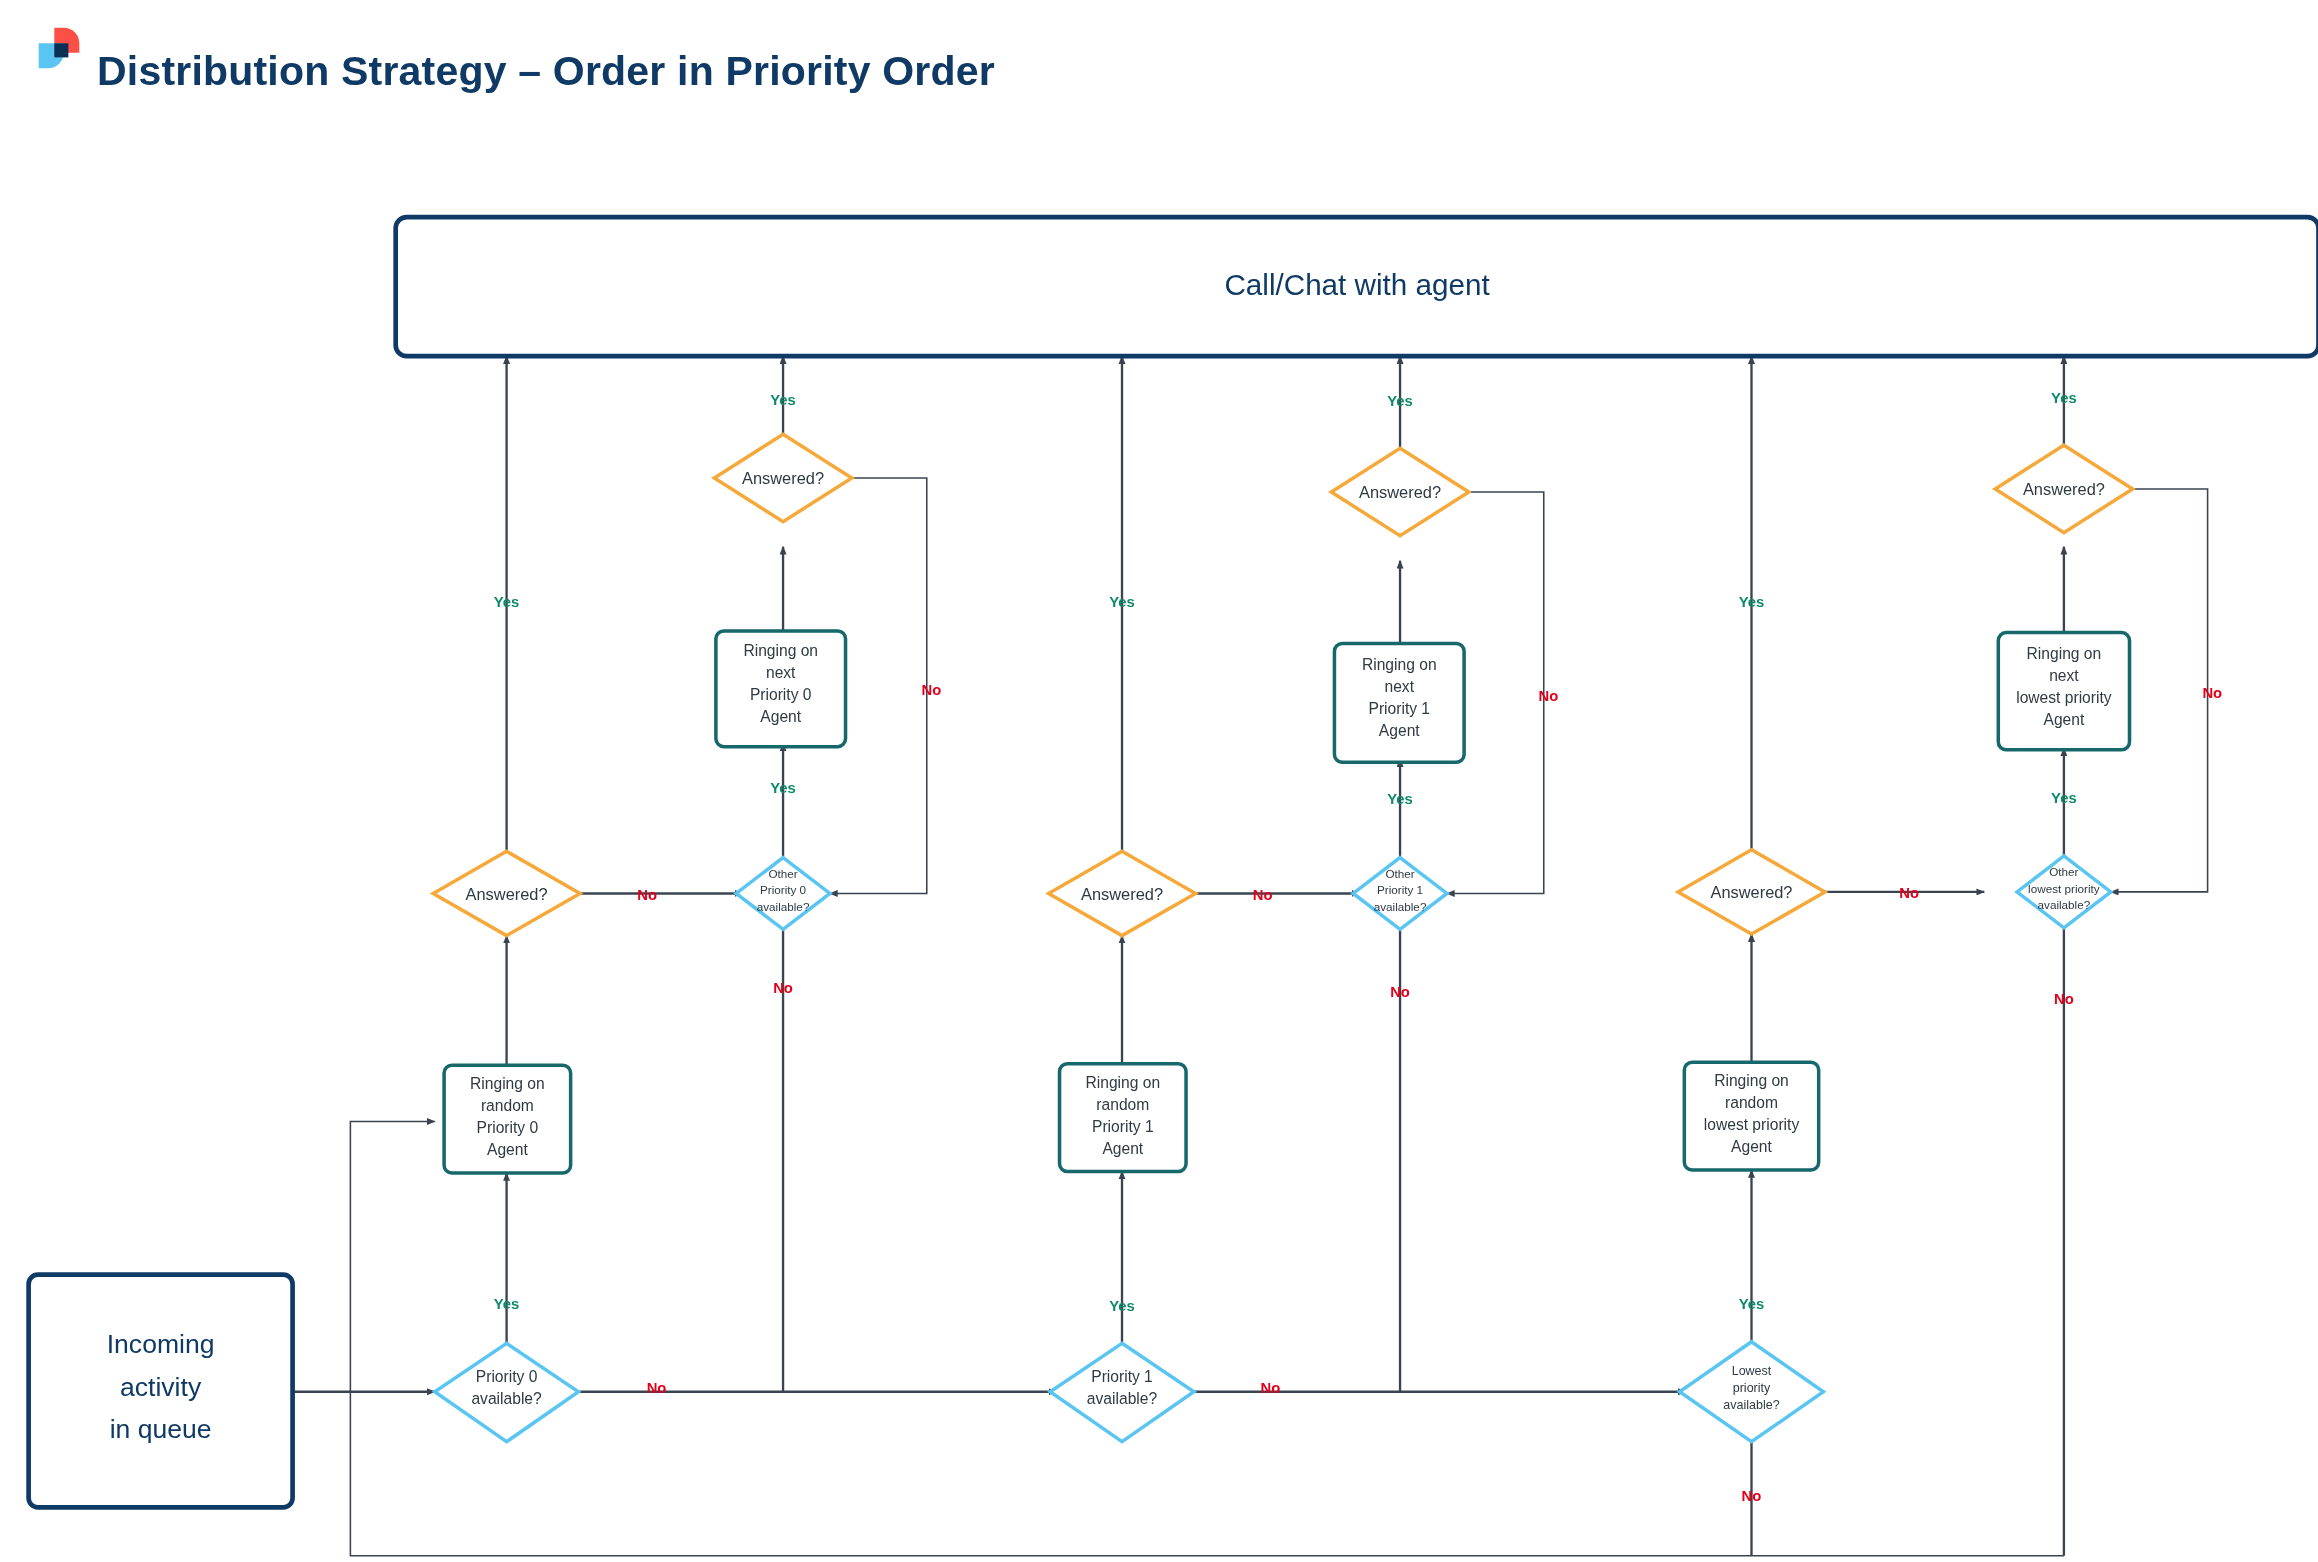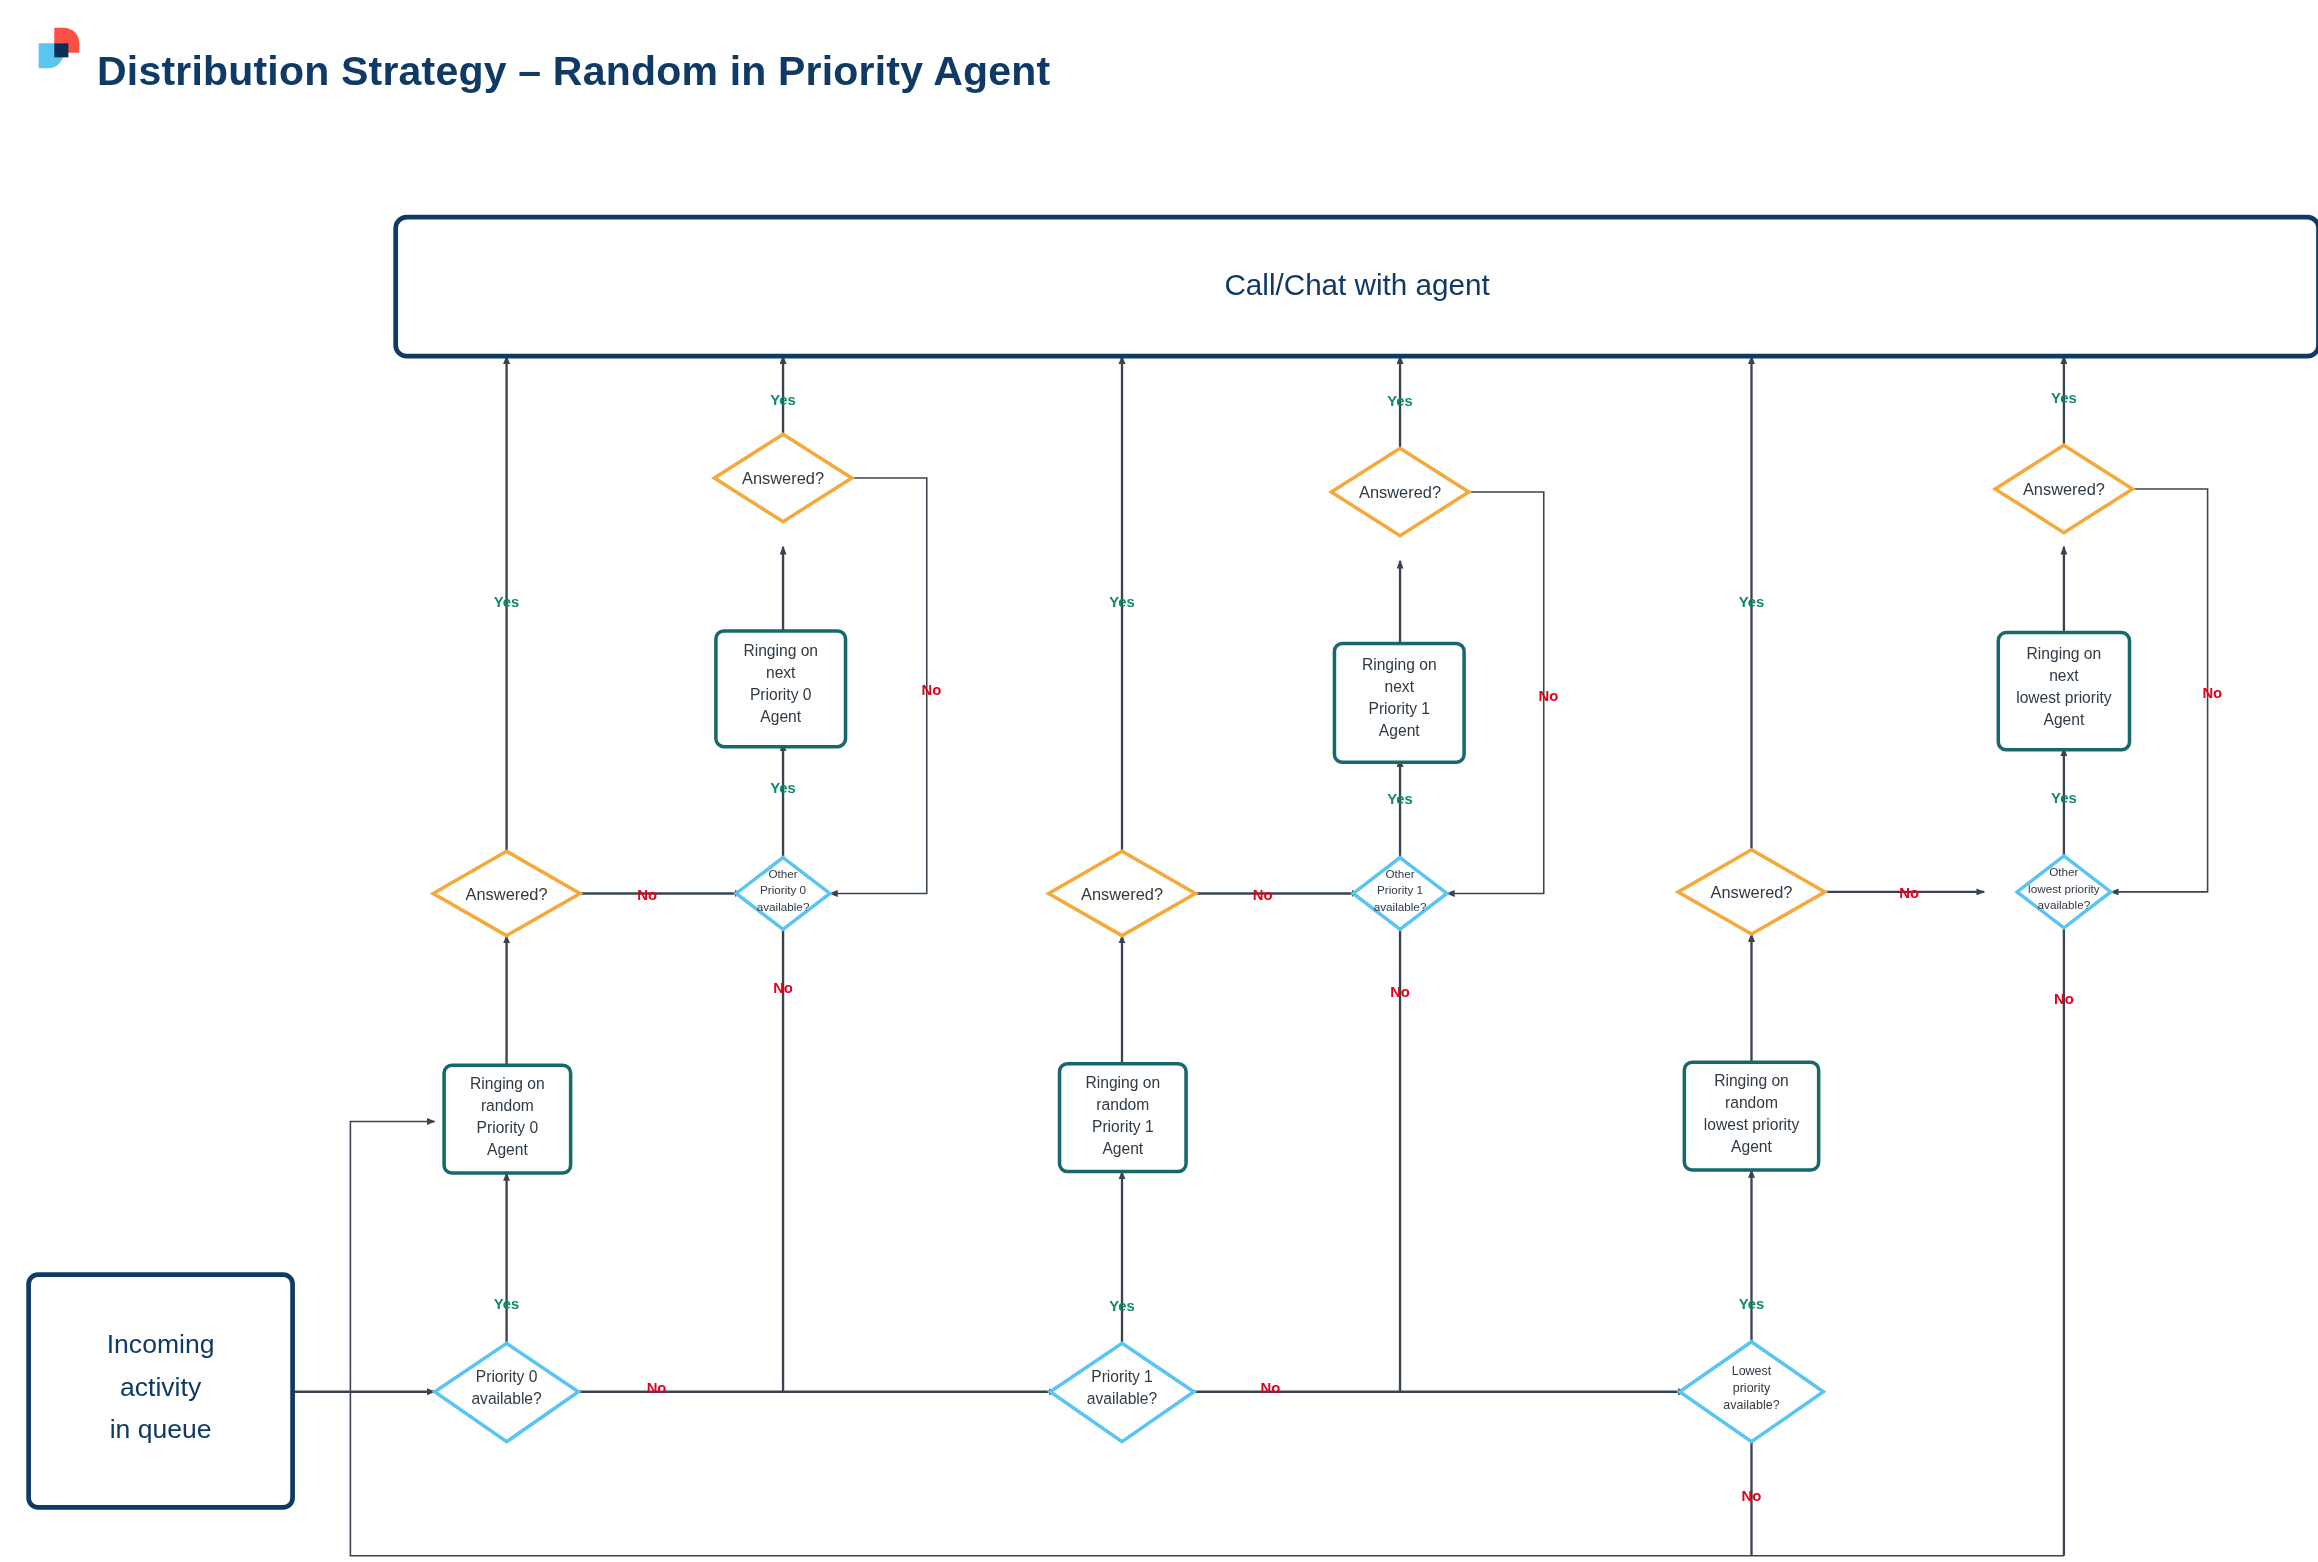--- a/index.html
+++ b/index.html
@@ -96,21 +96,21 @@
 <body>
 
 <div id="page">
 
   <div id="header">
     <svg id="logo" width="50" height="50" viewBox="0 0 64 64">
       <path d="M26 6 H38 A20 20 0 0 1 58 26 V38 H26 Z" fill="#FB5046"></path>
       <path d="M6 26 H38 V38 A20 20 0 0 1 18 58 H6 Z" fill="#5BC5F2"></path>
       <rect x="26" y="26" width="18" height="18" fill="#0B2E55"></rect>
     </svg>
-    <div id="page-title">Distribution Strategy – Random in Priority Agent</div>
+    <div id="page-title">Distribution Strategy – Order in Priority Order</div>
   </div>
 
   <svg id="diagram" width="2319" height="1562" viewBox="0 0 2968 2000">
     <defs>
       <marker id="arrow" markerWidth="10" markerHeight="8" refX="9" refY="4" orient="auto" markerUnits="strokeWidth">
         <path d="M0,0 L10,4 L0,8 z" fill="#3A4450"></path>
       </marker>
       <marker id="arrowThin" markerWidth="11" markerHeight="9" refX="10" refY="4.5" orient="auto" markerUnits="userSpaceOnUse">
         <path d="M0,0 L11,4.5 L0,9 z" fill="#3A4450"></path>
       </marker>

